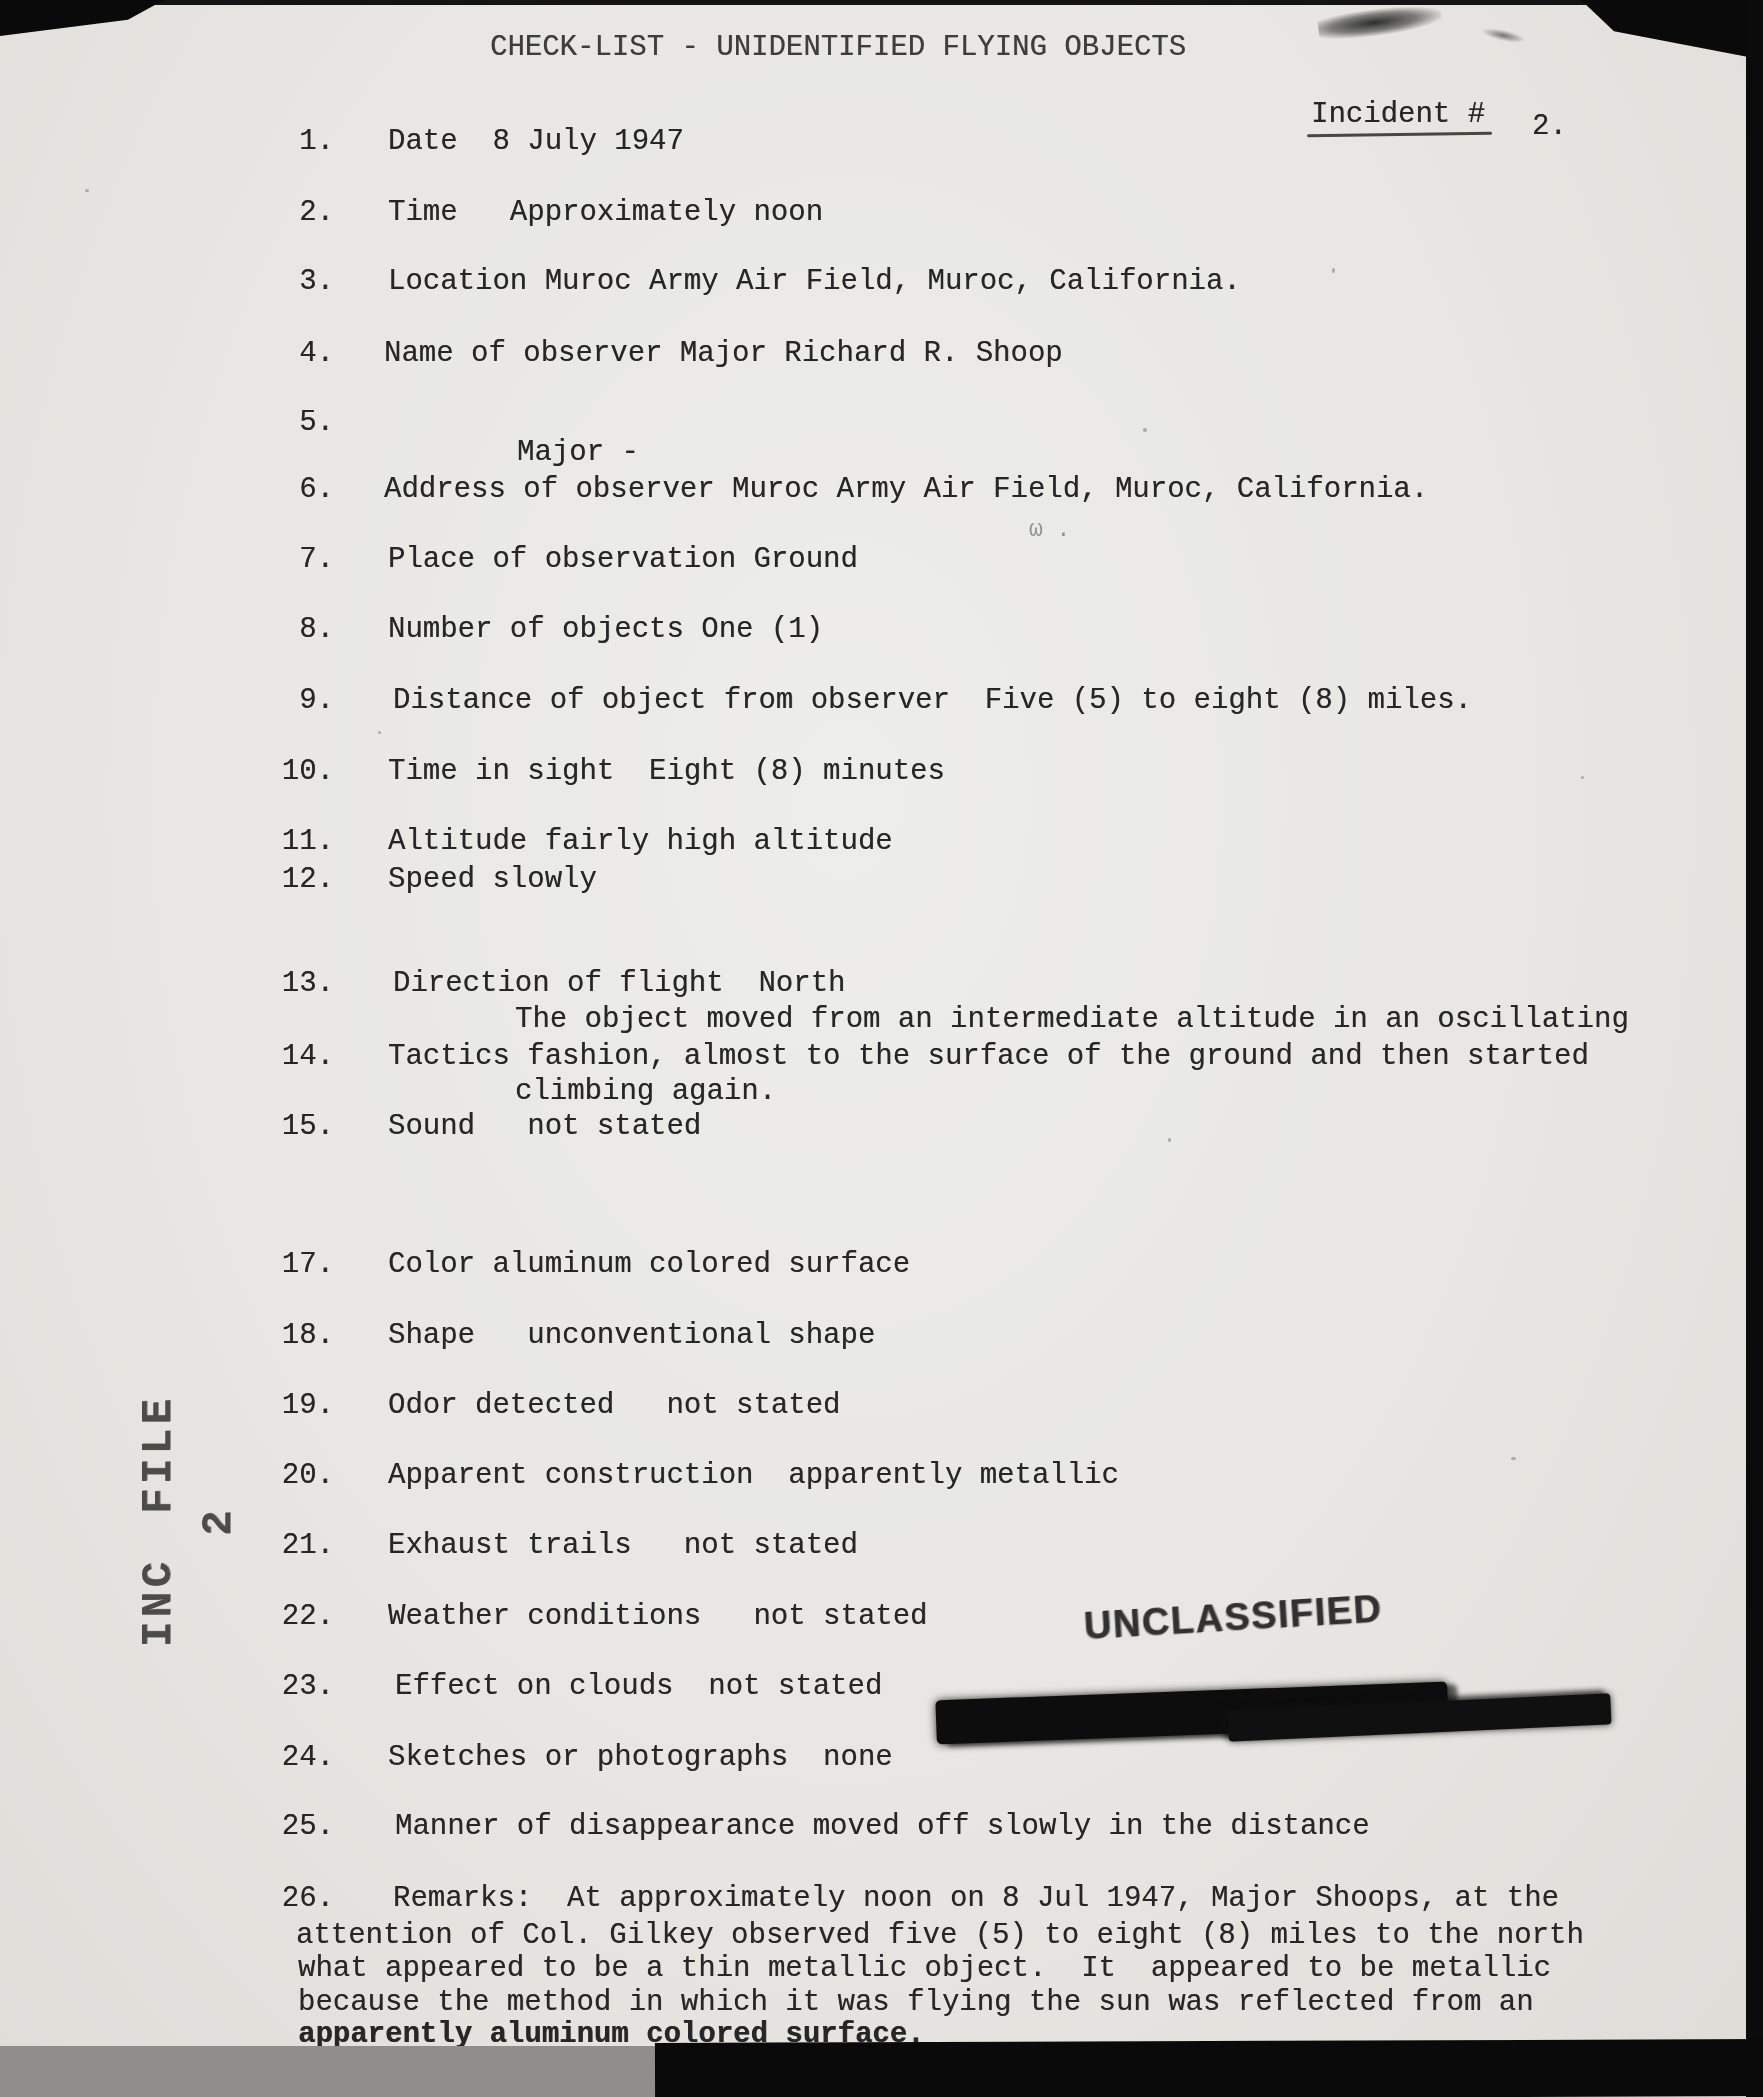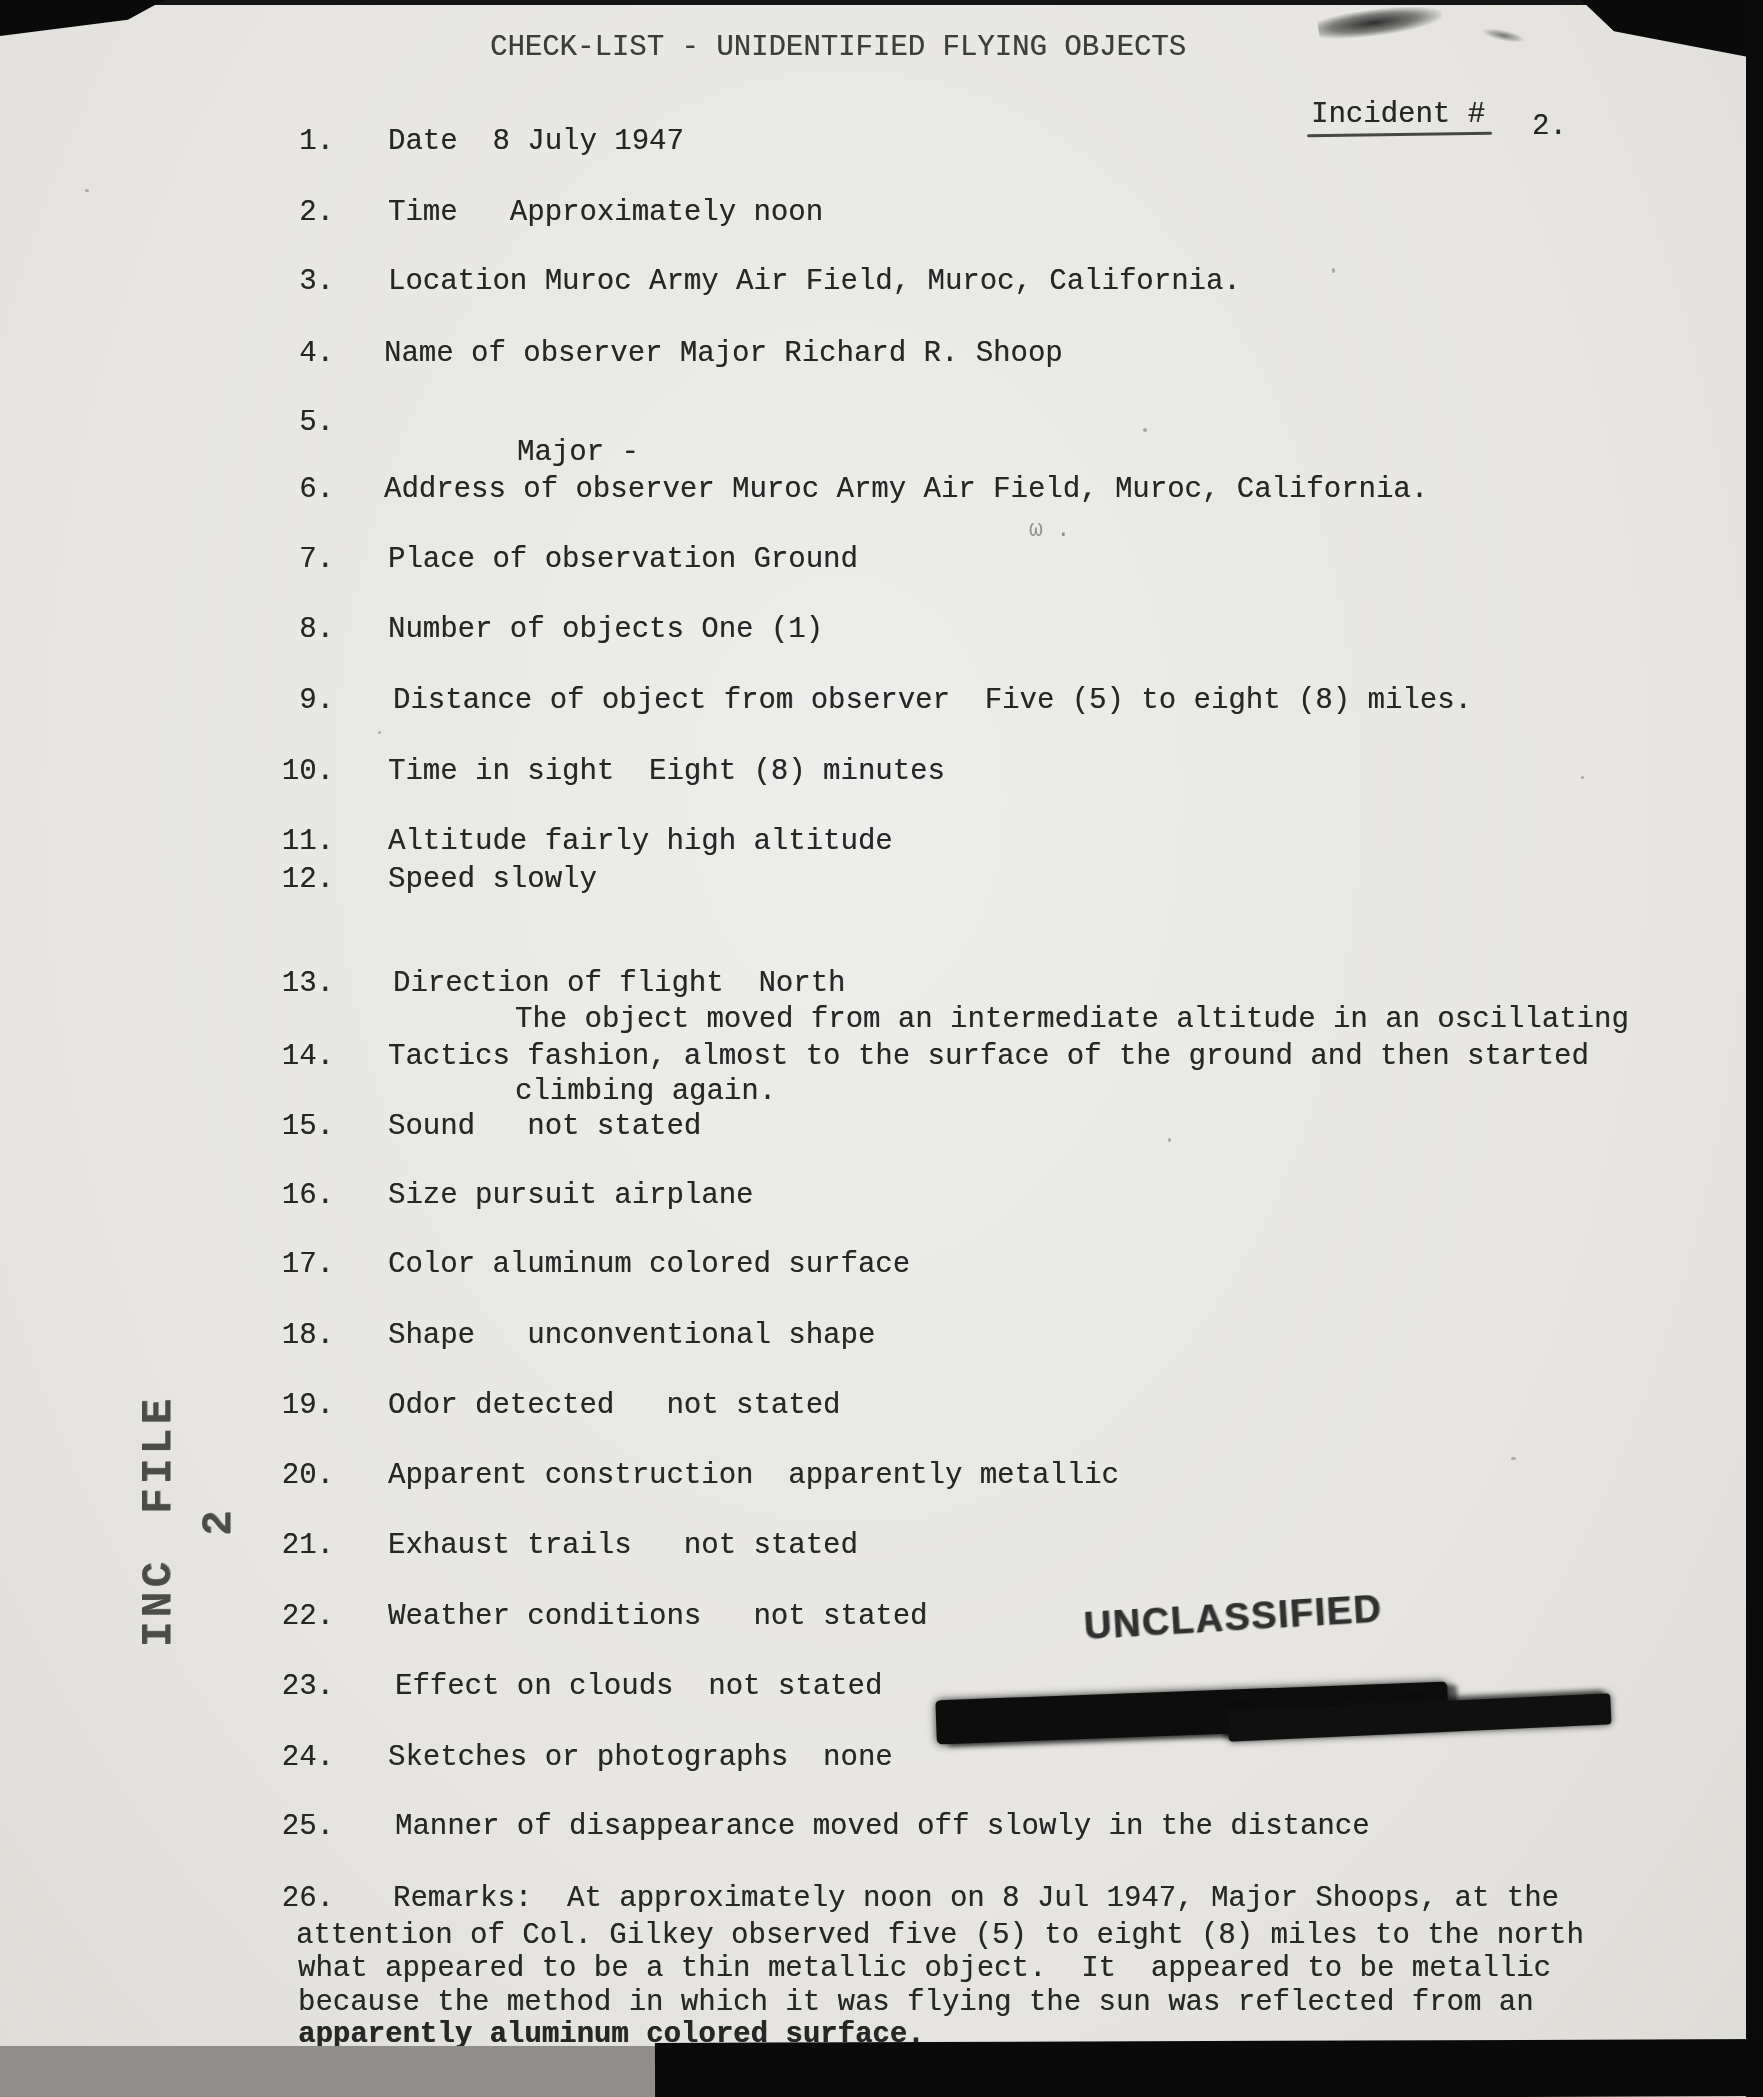--- a/index.html
+++ b/index.html
@@ -96,21 +96,20 @@
       <div class="doc-line" style="top: 612px;"><span class="item-num">8.</span><span class="item-text" style="left: 388px;">Number of objects One (1)</span></div>
       <div class="doc-line" style="top: 683px;"><span class="item-num">9.</span><span class="item-text" style="left: 393px;">Distance of object from observer  Five (5) to eight (8) miles.</span></div>
       <div class="doc-line" style="top: 754px;"><span class="item-num">10.</span><span class="item-text" style="left: 388px;">Time in sight  Eight (8) minutes</span></div>
       <div class="doc-line" style="top: 824px;"><span class="item-num">11.</span><span class="item-text" style="left: 388px;">Altitude fairly high altitude</span></div>
       <div class="doc-line" style="top: 862px;"><span class="item-num">12.</span><span class="item-text" style="left: 388px;">Speed slowly</span></div>
       <div class="doc-line" style="top: 966px;"><span class="item-num">13.</span><span class="item-text" style="left: 393px;">Direction of flight  North</span></div>
       <div class="doc-line" style="top: 1002px;"><span class="item-text" style="left: 515px;">The object moved from an intermediate altitude in an oscillating</span></div>
       <div class="doc-line" style="top: 1039px;"><span class="item-num">14.</span><span class="item-text" style="left: 388px;">Tactics fashion, almost to the surface of the ground and then started</span></div>
       <div class="doc-line" style="top: 1074px;"><span class="item-text" style="left: 515px;">climbing again.</span></div>
       <div class="doc-line" style="top: 1109px;"><span class="item-num">15.</span><span class="item-text" style="left: 388px;">Sound   not stated</span></div>
-      <div class="doc-line" style="top: 1178px;"><span class="item-num">16.</span><span class="item-text" style="left: 388px;">Size pursuit airplane</span></div>
       <div class="doc-line" style="top: 1247px;"><span class="item-num">17.</span><span class="item-text" style="left: 388px;">Color aluminum colored surface</span></div>
       <div class="doc-line" style="top: 1318px;"><span class="item-num">18.</span><span class="item-text" style="left: 388px;">Shape   unconventional shape</span></div>
       <div class="doc-line" style="top: 1388px;"><span class="item-num">19.</span><span class="item-text" style="left: 388px;">Odor detected   not stated</span></div>
       <div class="doc-line" style="top: 1458px;"><span class="item-num">20.</span><span class="item-text" style="left: 388px;">Apparent construction  apparently metallic</span></div>
       <div class="doc-line" style="top: 1528px;"><span class="item-num">21.</span><span class="item-text" style="left: 388px;">Exhaust trails   not stated</span></div>
       <div class="doc-line" style="top: 1599px;"><span class="item-num">22.</span><span class="item-text" style="left: 388px;">Weather conditions   not stated</span></div>
       <div class="doc-line" style="top: 1669px;"><span class="item-num">23.</span><span class="item-text" style="left: 395px;">Effect on clouds  not stated</span></div>
       <div class="doc-line" style="top: 1740px;"><span class="item-num">24.</span><span class="item-text" style="left: 388px;">Sketches or photographs  none</span></div>
       <div class="doc-line" style="top: 1809px;"><span class="item-num">25.</span><span class="item-text" style="left: 395px;">Manner of disappearance moved off slowly in the distance</span></div>
       <div class="doc-line" style="top: 1881px; text-decoration: underline;"><span class="item-num">26.</span><span class="item-text" style="left: 393px;">Remarks:  At approximately noon on 8 Jul 1947, Major Shoops, at the</span></div>

